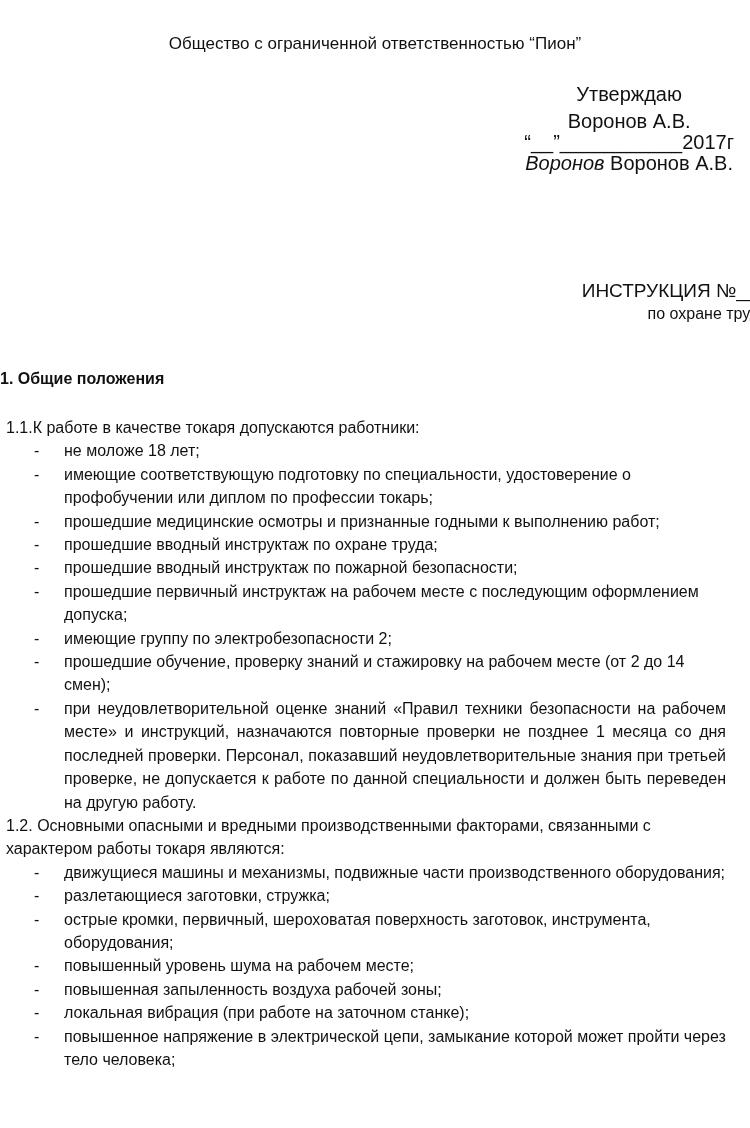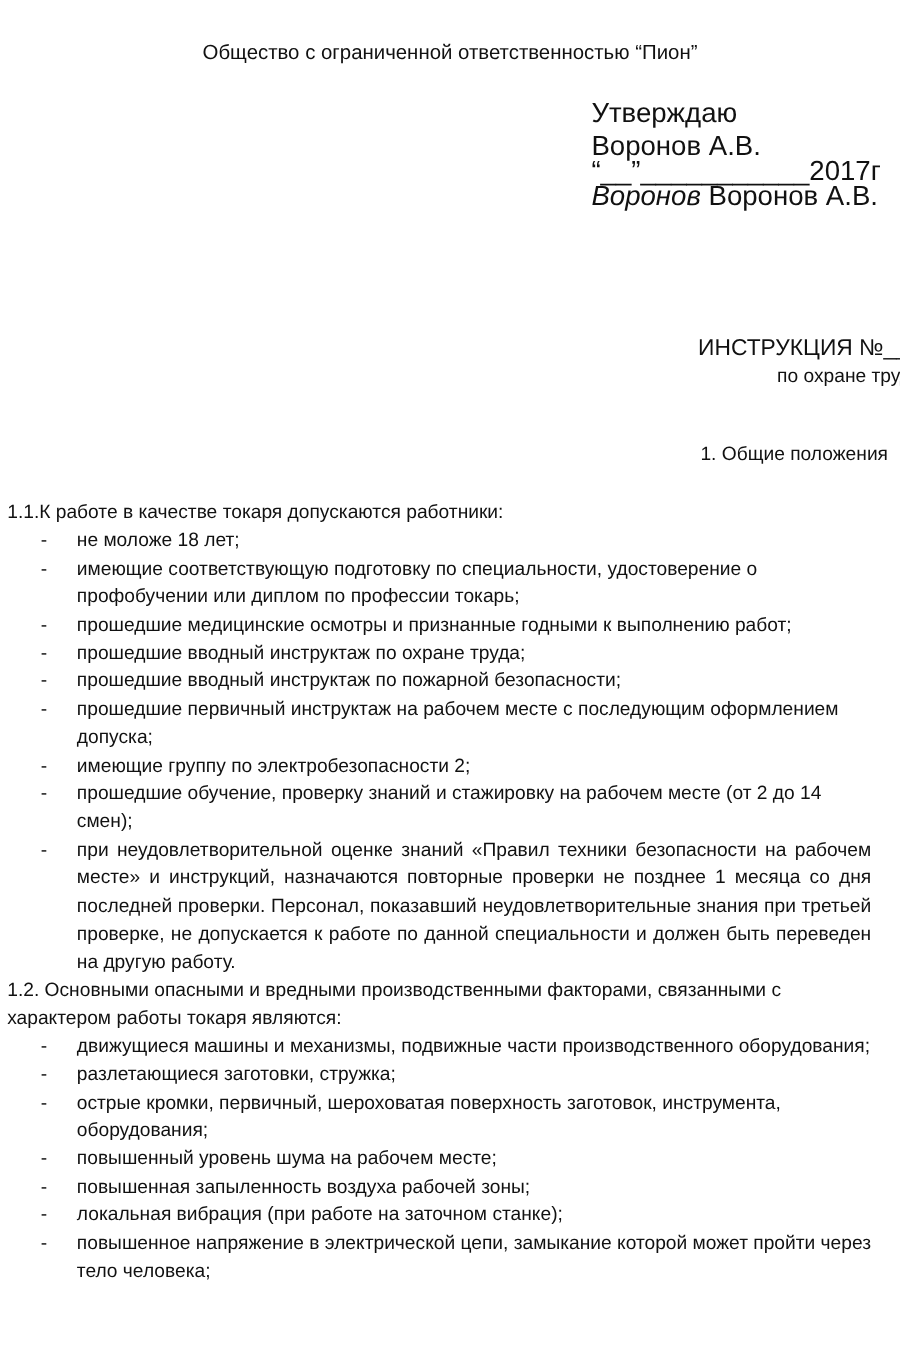--- a/index.html
+++ b/index.html
@@ -22,22 +22,22 @@
     left: 0;
     width: 750px;
     text-align: center;
     font-size: 17px;
     margin-top: 20px;
   }
   .approval {
     position: absolute;
     top: 84px;
     right: 16px;
-    text-align: left;
-    font-size: 23px;
+    text-align: center;
+    font-size: 20px;
     line-height: 21px;
   }
   .approval .approve-word {
     margin-bottom: 6px;
   }
   .approval .sig-italic {
     font-style: italic;
   }
   .title-block {
     position: absolute;
@@ -54,22 +54,22 @@
   }
   .title-sub {
     font-size: 16px;
     line-height: 22px;
   }
   .section-title {
     position: absolute;
     top: 370px;
     left: 0;
     width: 740px;
-    text-align: right;
-    font-weight: normal;
+    text-align: left;
+    font-weight: bold;
     font-size: 16px;
   }
   .content {
     position: absolute;
     top: 416px;
     left: 6px;
     width: 730px;
     font-size: 16px;
     line-height: 23.4px;
   }

